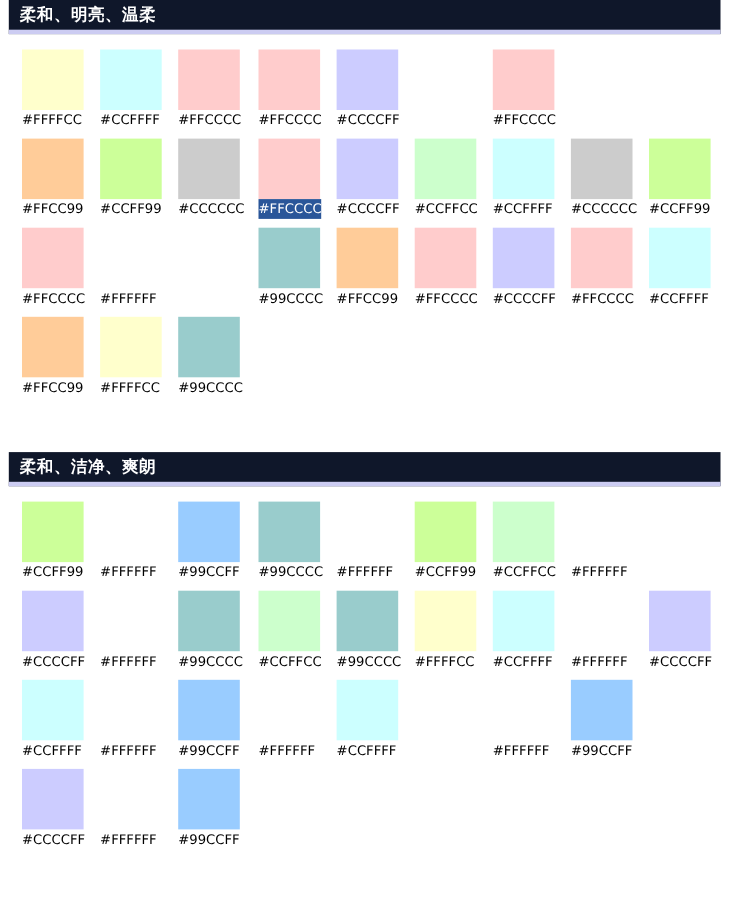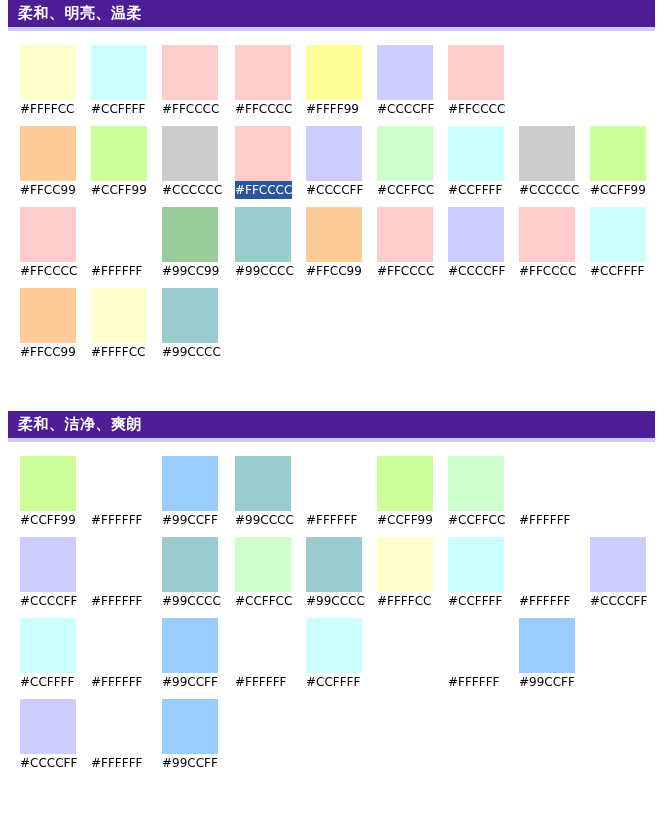--- a/index.html
+++ b/index.html
@@ -21,21 +21,21 @@
     width: 668px;
     position: relative;
   }
 
   
   .section { position: relative; }
 
   .section-header {
     margin-left: 8px;
     margin-right: 13px;
-    background: #4c1d95;
+    background: #0f172a;
     height: 27px;
     display: flex;
     align-items: center;
     border-bottom: 4px solid #ccccf2;
     box-sizing: content-box;
   }
   .section-header .title {
     color: #ffffff;
     font-size: 15px;
     font-weight: bold;
@@ -137,24 +137,20 @@
             </div>
             <div class="prow">
               <div class="cell">
                 <div class="swatch" style="background: rgb(255, 204, 204);"></div>
                 <div class="code">#FFCCCC</div>
               </div>
               <div class="cell">
                 <div class="swatch" style="background: rgb(255, 255, 255);"></div>
                 <div class="code">#FFFFFF</div>
               </div>
-              <div class="cell">
-                <div class="swatch" style="background: rgb(153, 204, 153);"></div>
-                <div class="code">#99CC99</div>
-              </div>
             </div>
             <div class="prow">
               <div class="cell">
                 <div class="swatch" style="background: rgb(255, 204, 153);"></div>
                 <div class="code">#FFCC99</div>
               </div>
               <div class="cell">
                 <div class="swatch" style="background: rgb(255, 255, 204);"></div>
                 <div class="code">#FFFFCC</div>
               </div>
@@ -162,24 +158,20 @@
                 <div class="swatch" style="background: rgb(153, 204, 204);"></div>
                 <div class="code">#99CCCC</div>
               </div>
             </div>
           </div>
           <div class="group g2">
             <div class="prow">
               <div class="cell">
                 <div class="swatch" style="background: rgb(255, 204, 204);"></div>
                 <div class="code">#FFCCCC</div>
-              </div>
-              <div class="cell">
-                <div class="swatch" style="background: rgb(255, 255, 153);"></div>
-                <div class="code">#FFFF99</div>
               </div>
               <div class="cell">
                 <div class="swatch" style="background: rgb(204, 204, 255);"></div>
                 <div class="code">#CCCCFF</div>
               </div>
             </div>
             <div class="prow">
               <div class="cell">
                 <div class="swatch" style="background: rgb(255, 204, 204);"></div>
                 <div class="code selected">#FFCCCC</div>

